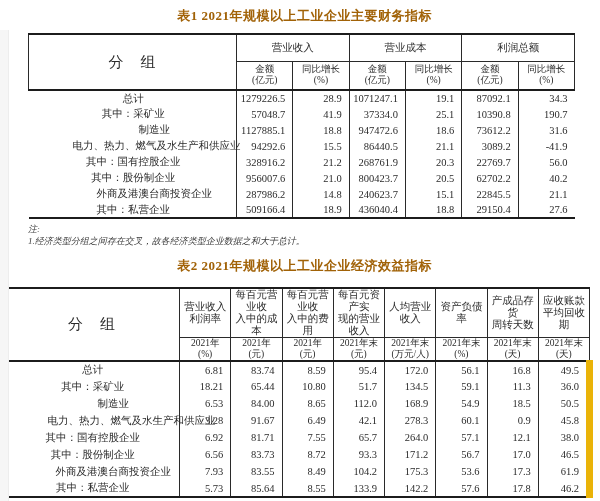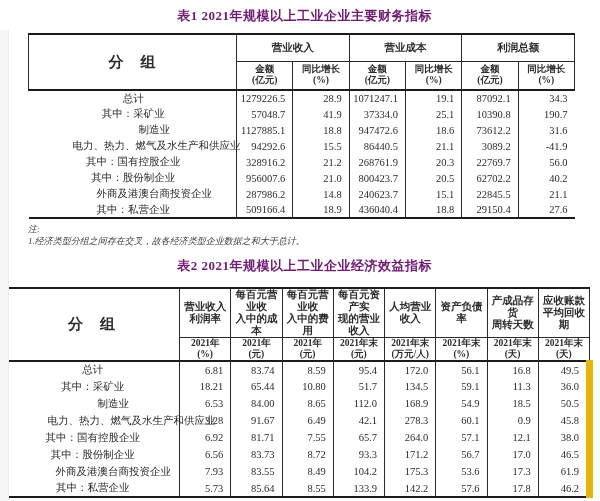--- a/index.html
+++ b/index.html
@@ -9,33 +9,33 @@
     font-family:"Liberation Serif","DejaVu Serif",serif;
     color:#2b2b2b;
     position:relative;
     overflow:hidden;
   }
   .left-shade{
     position:absolute;left:0;top:30px;bottom:0;width:8px;
     background:#f6f6f6;border-right:1px solid #ededed;
   }
   .page-title{
-    text-align:center;font-weight:bold;color:#701a75;
+    text-align:center;font-weight:bold;color:#a16207;
     font-size:13px;line-height:17px;letter-spacing:0.5px;margin-left:9px;
   }
   #title1{padding-top:7px;}
   #title2{margin-top:10px;}
 
   table{border-collapse:collapse;table-layout:fixed;
         border-top:2px solid #1c1c1c;border-bottom:2px solid #1c1c1c;}
   #table1{width:547px;margin-left:28px;margin-top:9px;}
   #table2{width:589px;margin-left:4px;margin-top:13px;}
 
   thead{border-bottom:2px solid #1c1c1c;}
-  th{border:1px solid #2a2a2a;font-weight:bold;
+  th{border:1px solid #2a2a2a;font-weight:normal;
      vertical-align:middle;padding:0;color:#2b2b2b;}
   #table1 thead tr:nth-child(1){height:27px;}
   #table1 thead tr:nth-child(2){height:29px;}
   #table2 thead tr:nth-child(1){height:41px;}
   #table2 thead tr:nth-child(2){height:22px;}
   th.top-h{font-size:10.5px;line-height:12px;}
   th.sub-h{font-size:9.5px;line-height:11px;}
   th.corner{font-size:15px;letter-spacing:1px;}
   #table1 th.corner{width:207px;}
   #table2 th.corner{width:174px;}

